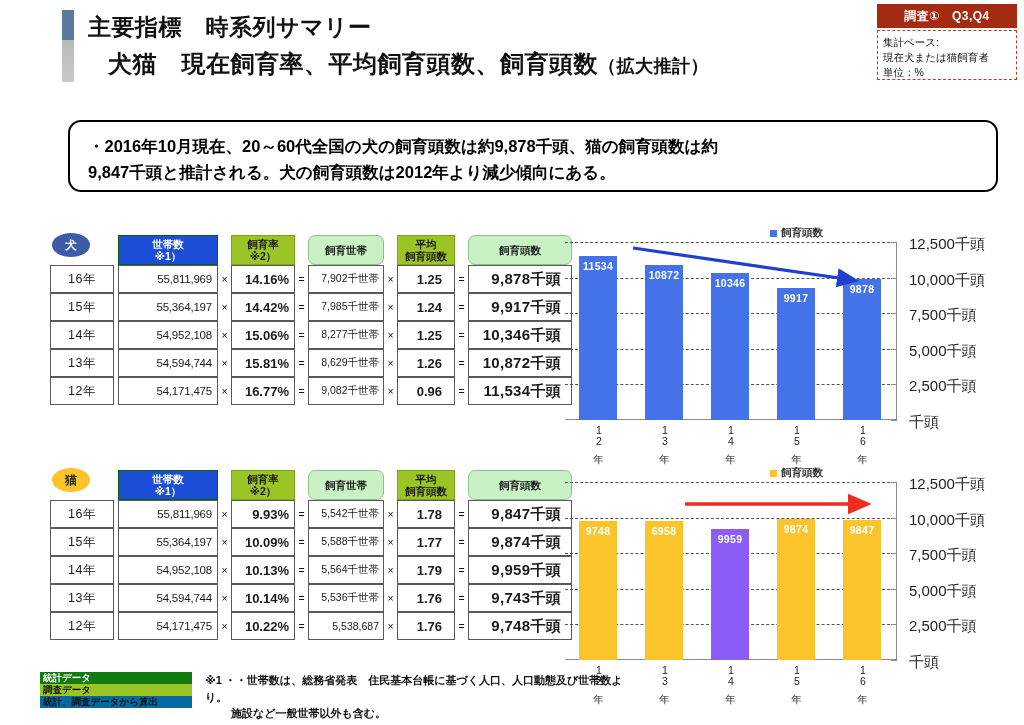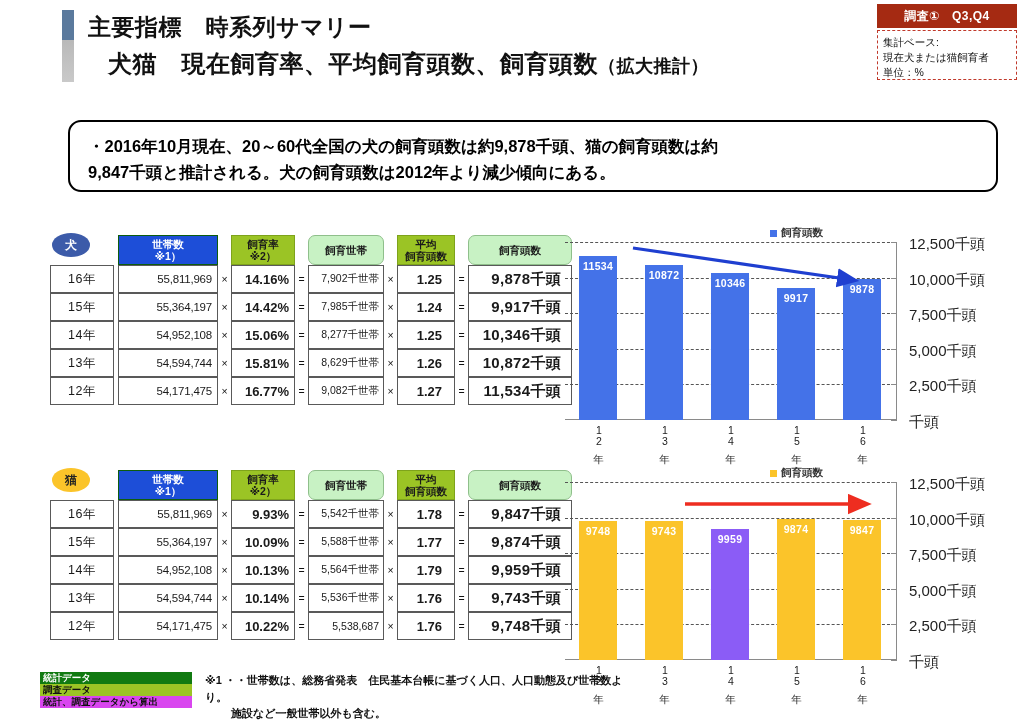--- a/index.html
+++ b/index.html
@@ -80,21 +80,21 @@
   .bar-val{position:absolute;top:4px;left:0;width:38px;text-align:center;
     font-size:10.5px;font-weight:bold;color:#fff;letter-spacing:.3px;}
   .xlab{position:absolute;top:182px;font-size:10.5px;color:#222;
     writing-mode:vertical-rl;text-orientation:upright;letter-spacing:-1px;}
 
   
   #footer-legend{position:absolute;left:40px;top:672px;width:152px;font-size:9.5px;}
   #footer-legend div{height:12px;line-height:12px;padding-left:3px;font-weight:bold;color:#111;}
   .fl1{background:#117a11;color:#fff !important;}
   .fl2{background:#9bc425;}
-  .fl3{background:#d946ef;}
+  .fl3{background:#0369a1;}
   #footnote{position:absolute;left:205px;top:672px;width:420px;font-size:11px;
     line-height:1.5;color:#111;font-weight:bold;}
   #footnote .indent{padding-left:26px;display:block;}
 </style>
 </head>
 <body>
 
 <div id="header">
   <div class="title-accent"></div>
   <div class="title-line1">主要指標　時系列サマリー</div>
@@ -197,21 +197,21 @@
     </tr>
     <tr>
       <td class="cell year">12年</td>
       <td class="sp"></td>
       <td class="cell num">54,171,475</td>
       <td class="op">×</td>
       <td class="cell rate">16.77%</td>
       <td class="op">=</td>
       <td class="cell hh">9,082千世帯</td>
       <td class="op">×</td>
-      <td class="cell avg">1.27</td>
+      <td class="cell avg">0.96</td>
       <td class="op">=</td>
       <td class="cell total">11,534千頭</td>
     </tr>
   </tbody>
     </table>
 </div>
 
 <div class="tbl-wrap" id="cat-table-wrap">
   <div class="species-badge badge-cat">猫</div>
   <table class="data">
@@ -387,21 +387,21 @@
       <div class="gridline" style="top: 0px;"></div>
       <div class="tick" style="top: 0px;"></div>
       <div class="ylab" style="top: -7px;">12,500千頭</div>
       <div class="axis-x"></div>
       <div class="axis-y"></div>
       <div class="bar" style="left: 14px; height: 138.812px; background: rgb(251, 196, 42);">
         <div class="bar-val">9748</div>
       </div>
       <div class="xlab" style="left: 27px;">12年</div>
       <div class="bar" style="left: 80px; height: 138.74px; background: rgb(251, 196, 42);">
-        <div class="bar-val">9743</div>
+        <div class="bar-val">6958</div>
       </div>
       <div class="xlab" style="left: 93px;">13年</div>
       <div class="bar" style="left: 146px; height: 131px; background: #8b5cf6;">
         <div class="bar-val">9959</div>
       </div>
       <div class="xlab" style="left: 159px;">14年</div>
       <div class="bar" style="left: 212px; height: 140.606px; background: rgb(251, 196, 42);">
         <div class="bar-val">9874</div>
       </div>
       <div class="xlab" style="left: 225px;">15年</div>

